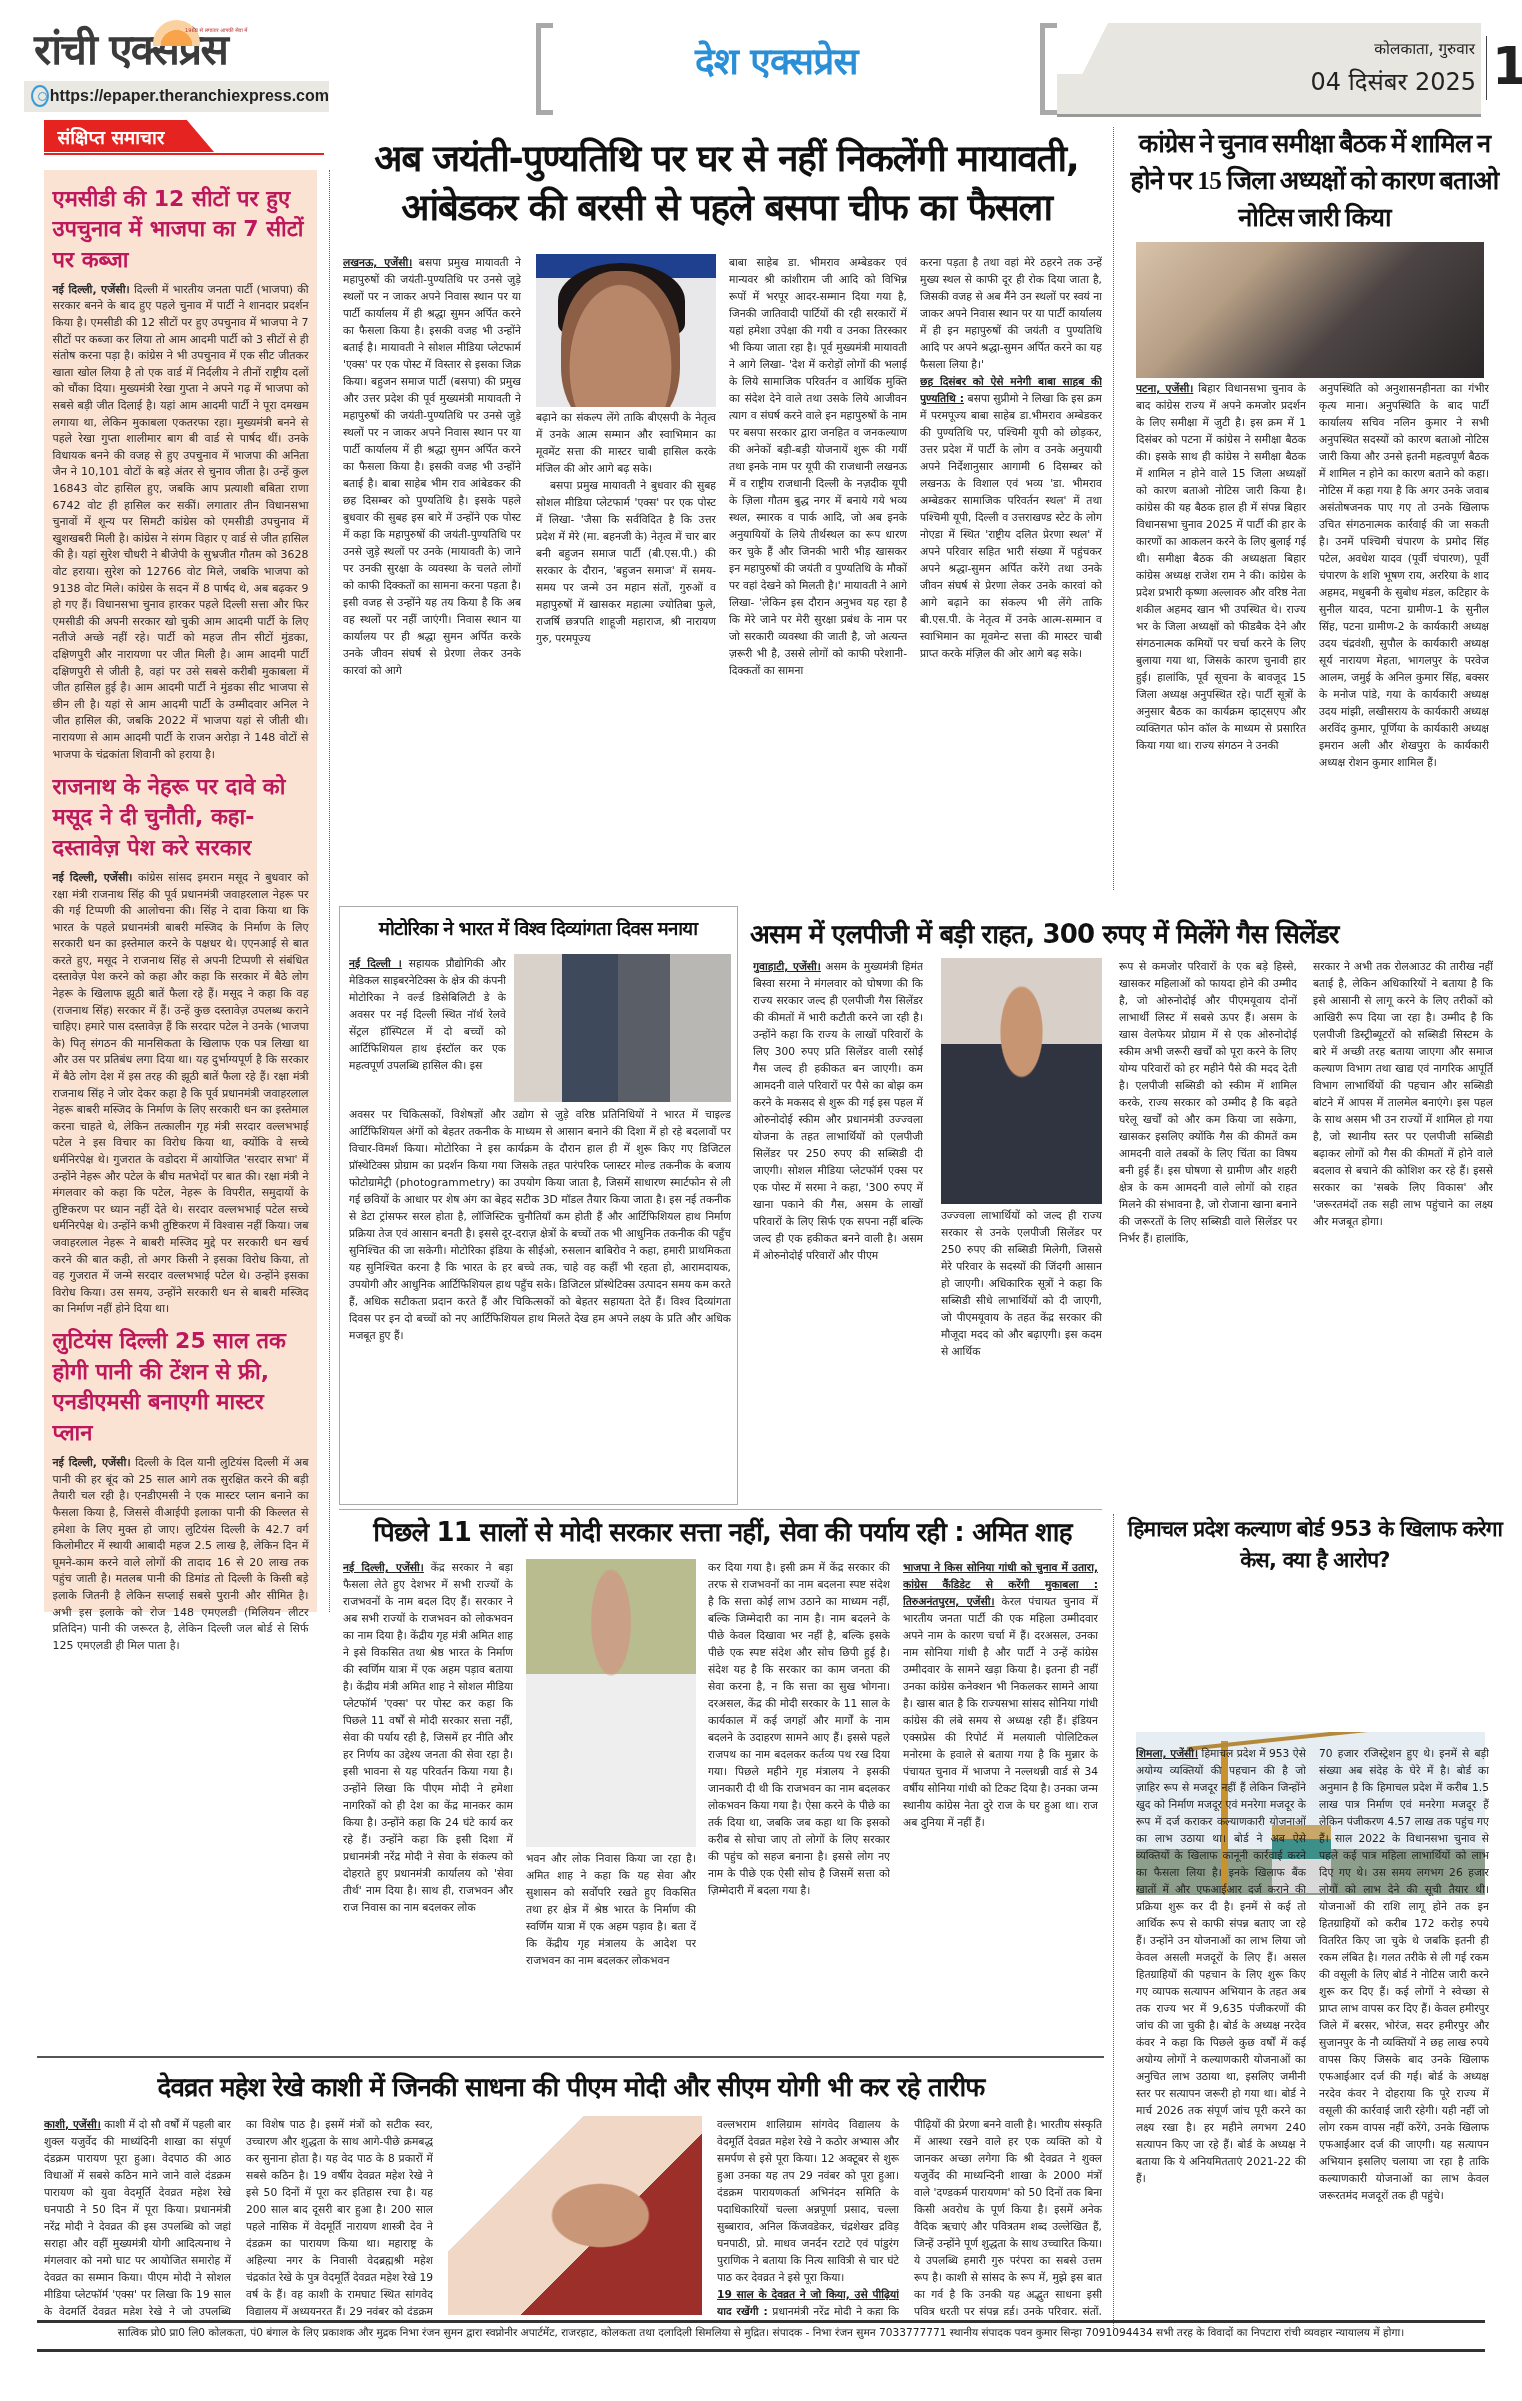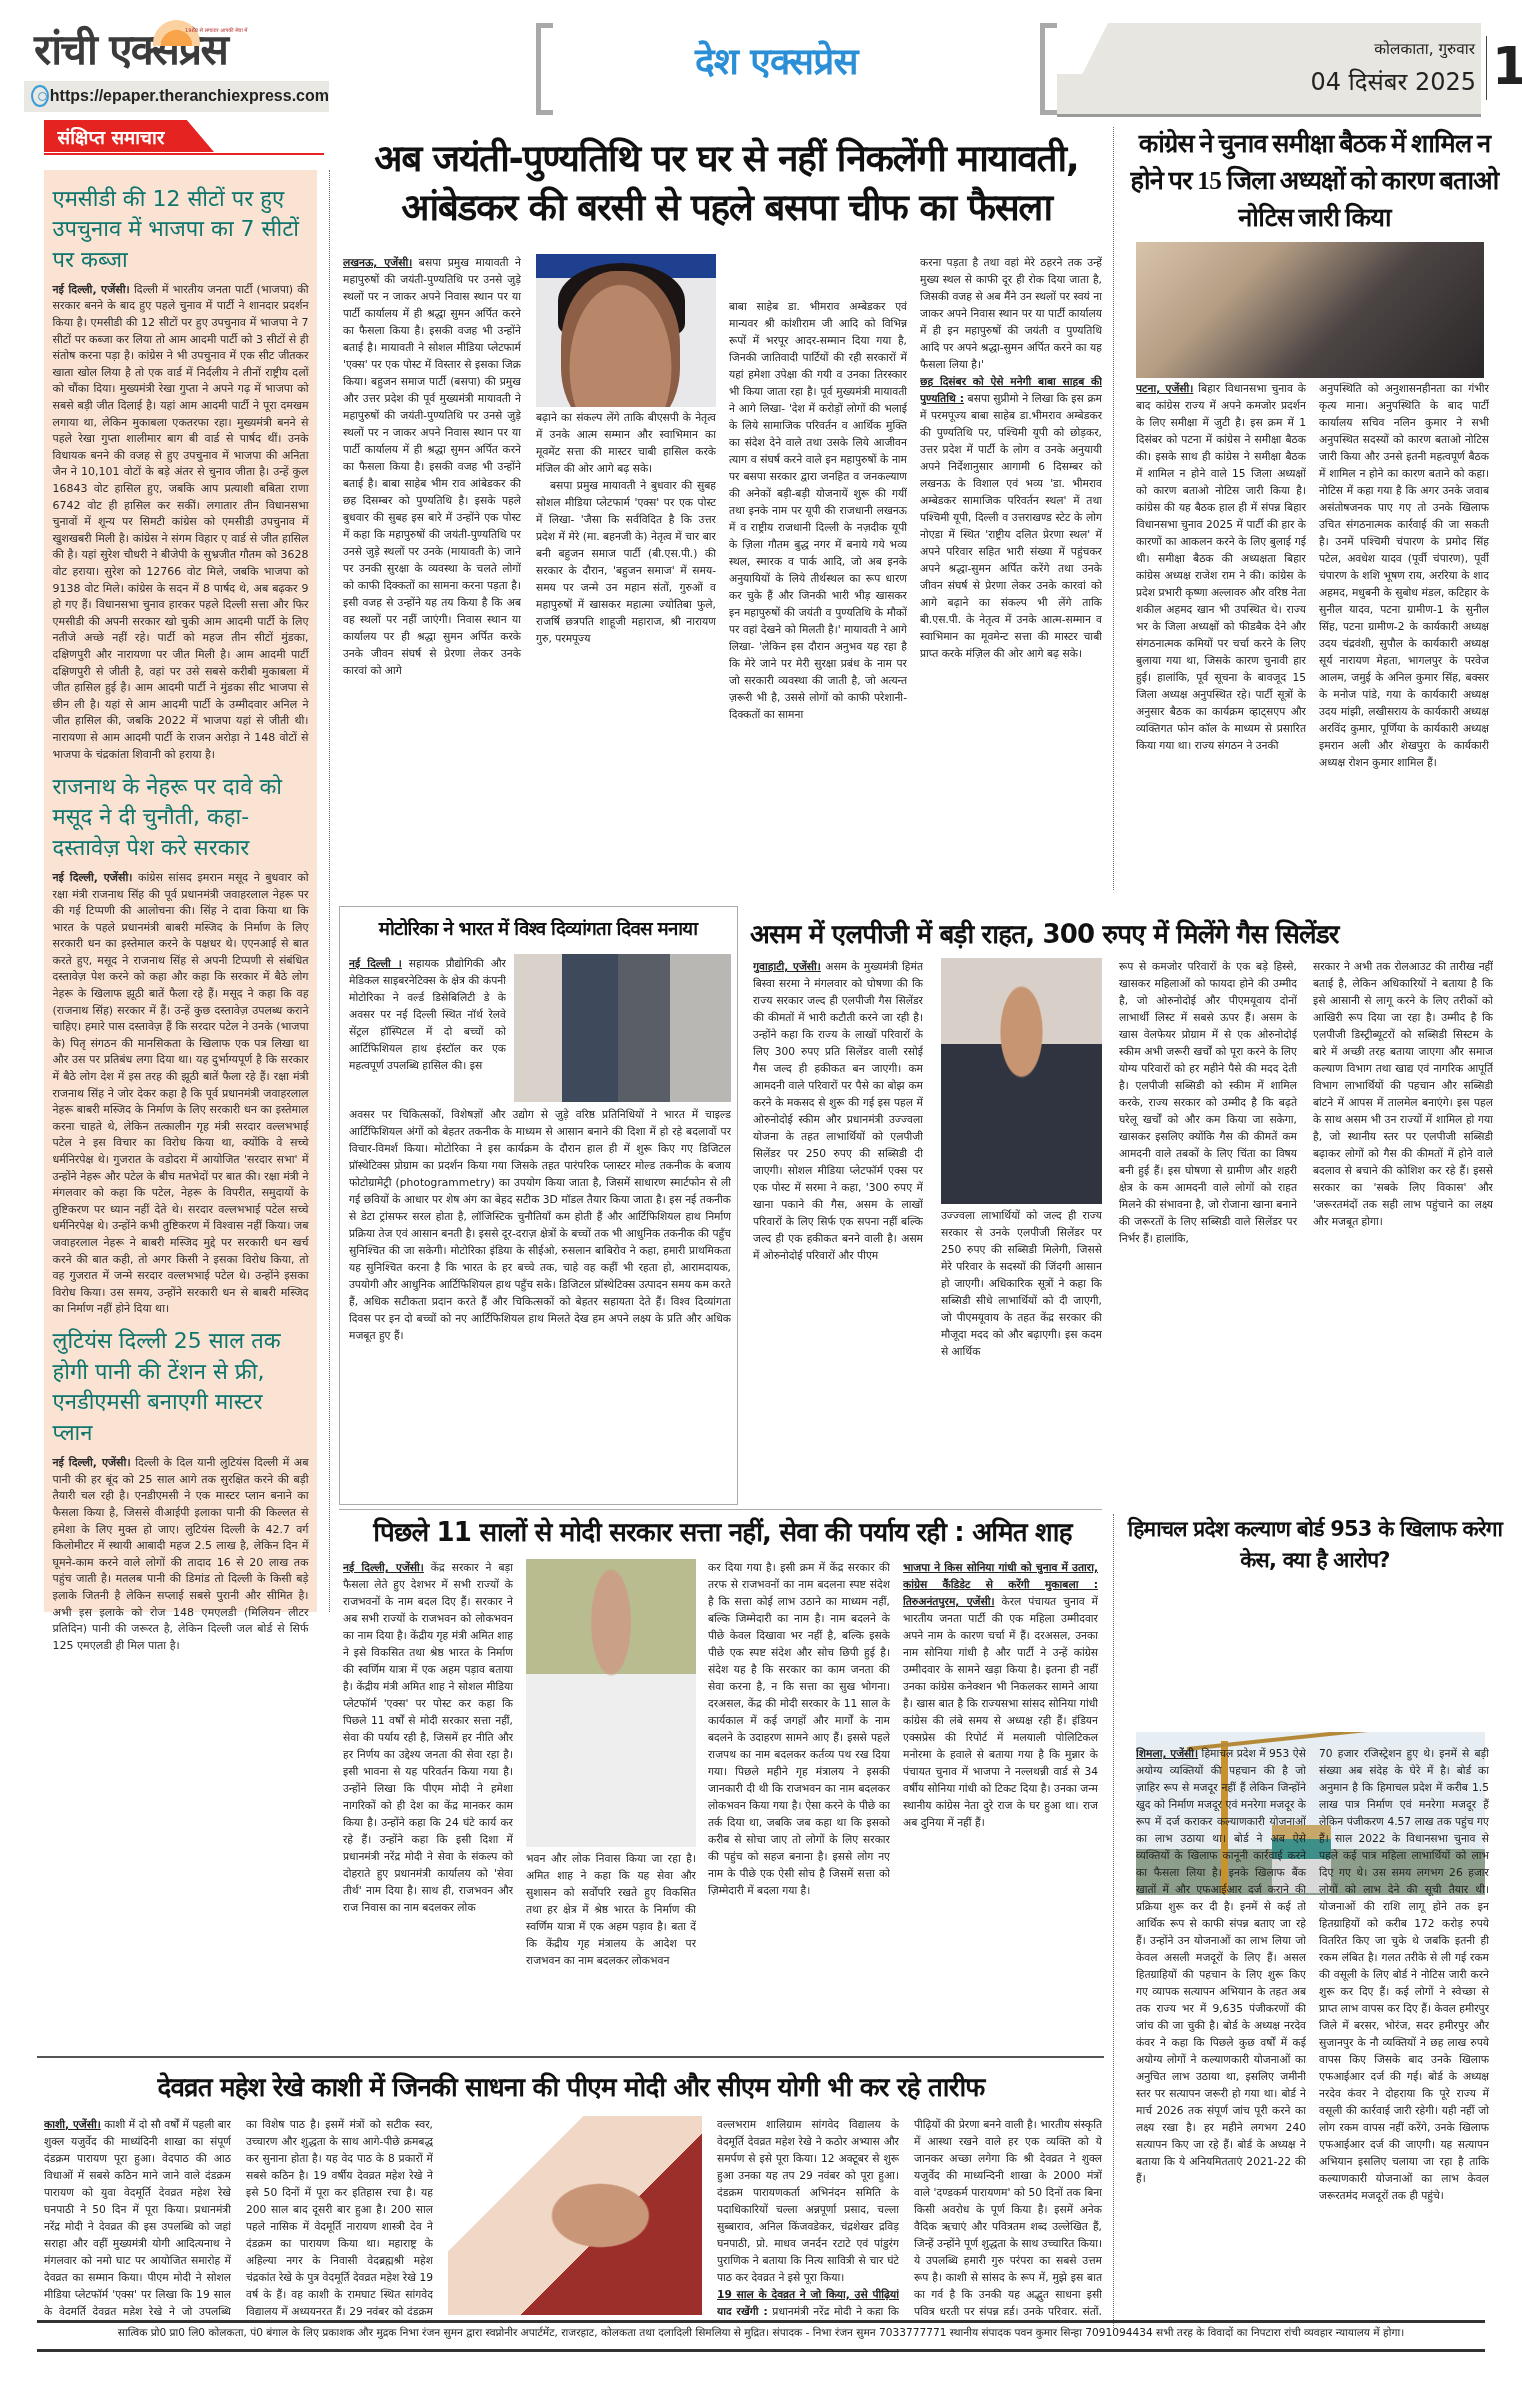--- a/index.html
+++ b/index.html
@@ -26,21 +26,21 @@
   .issue-date { left: 1289px; top: 64px; font-size: 24px; color: #222; width: 187px; text-align: right; }
   .page-divider { left: 1486px; top: 36px; width: 0.8px; height: 64px; background: #444; }
   .page-number { left: 1492px; top: 41px; font-size: 51px; font-weight: bold; color: #222; line-height: 51px; }
 
   
   .brief-tab { left: 44px; top: 120px; width: 170px; height: 32px; background: #e52421; clip-path: polygon(0 0, 84% 0, 100% 100%, 0 100%); display: flex; align-items: center; padding-left: 13.6px; }
   .brief-tab span { color: #fff; font-weight: bold; font-size: 18.7px; }
   .brief-line { left: 44px; top: 153px; width: 280px; height: 1.7px; background: #e52421; }
   .sidebar { left: 44px; top: 170px; width: 273px; height: 1442px; background: #fbe3d4; padding: 8.5px 8.5px; }
   .sidebar-story { margin-bottom: 8.5px; }
-  .side-head { font-size: 22px; line-height: 30.5px; font-weight: normal; color: #0f766e; margin: 5.1px 0 6.8px; }
+  .side-head { font-size: 22px; line-height: 30.5px; font-weight: bold; color: #be185d; margin: 5.1px 0 6.8px; }
   .side-body { font-size: 11px; line-height: 16.6px; text-align: justify; color: #2b2b2b; }
   .side-body b { font-weight: bold; }
   .dotted-v { width: 0; border-left: 1.7px dotted #666; }
 
   
   .lead-head { left: 343px; top: 134px; width: 767px; font-size: 37px; line-height: 49px; font-weight: bold; text-align: center; color: #111; letter-spacing: -1.3px; }
   .col { font-size: 10.7px; line-height: 17px; text-align: justify; color: #222; }
   .col b { font-weight: bold; text-decoration: underline; }
   .photo { background: #9aa0a8; overflow: hidden; }
 
@@ -118,21 +118,21 @@
   <b>लखनऊ, एजेंसी।</b> <span>बसपा प्रमुख मायावती ने महापुरुषों की जयंती-पुण्यतिथि पर उनसे जुड़े स्थलों पर न जाकर अपने निवास स्थान पर या पार्टी कार्यालय में ही श्रद्धा सुमन अर्पित करने का फैसला किया है। इसकी वजह भी उन्होंने बताई है। मायावती ने सोशल मीडिया प्लेटफार्म 'एक्स' पर एक पोस्ट में विस्तार से इसका जिक्र किया। बहुजन समाज पार्टी (बसपा) की प्रमुख और उत्तर प्रदेश की पूर्व मुख्यमंत्री मायावती ने महापुरुषों की जयंती-पुण्यतिथि पर उनसे जुड़े स्थलों पर न जाकर अपने निवास स्थान पर या पार्टी कार्यालय में ही श्रद्धा सुमन अर्पित करने का फैसला किया है। इसकी वजह भी उन्होंने बताई है। बाबा साहेब भीम राव आंबेडकर की छह दिसम्बर को पुण्यतिथि है। इसके पहले बुधवार की सुबह इस बारे में उन्होंने एक पोस्ट में कहा कि महापुरुषों की जयंती-पुण्यतिथि पर उनसे जुड़े स्थलों पर उनके (मायावती के) जाने पर उनकी सुरक्षा के व्यवस्था के चलते लोगों को काफी दिक्कतों का सामना करना पड़ता है। इसी वजह से उन्होंने यह तय किया है कि अब वह स्थलों पर नहीं जाएंगी। निवास स्थान या कार्यालय पर ही श्रद्धा सुमन अर्पित करके उनके जीवन संघर्ष से प्रेरणा लेकर उनके कारवां को आगे</span>
 </div>
 <div class="abs photo ph-mayawati" style="left:536px; top:254px; width:180px; height:153px;">
   <div class="hair"></div>
   <div class="face"></div>
 </div>
 <div class="abs col" style="left:536px; top:409px; width:180px; height:492px; overflow:hidden;">
   <span>बढ़ाने का संकल्प लेंगे ताकि बीएसपी के नेतृत्व में उनके आत्म सम्मान और स्वाभिमान का मूवमेंट सत्ता की मास्टर चाबी हासिल करके मंजिल की ओर आगे बढ़ सके।</span><br>
   &nbsp;&nbsp;&nbsp;<span>बसपा प्रमुख मायावती ने बुधवार की सुबह सोशल मीडिया प्लेटफार्म 'एक्स' पर एक पोस्ट में लिखा- 'जैसा कि सर्वविदित है कि उत्तर प्रदेश में मेरे (मा. बहनजी के) नेतृत्व में चार बार बनी बहुजन समाज पार्टी (बी.एस.पी.) की सरकार के दौरान, 'बहुजन समाज' में समय-समय पर जन्मे उन महान संतों, गुरुओं व महापुरुषों में खासकर महात्मा ज्योतिबा फुले, राजर्षि छत्रपति शाहूजी महाराज, श्री नारायण गुरु, परमपूज्य</span>
 </div>
-<div class="abs col" style="left:729px; top:254px; width:178px; height:644px; overflow:hidden;margin-top:44px;">
+<div class="abs col" style="left:729px; top:254px; width:178px; height:644px; overflow:hidden;">
   <span>बाबा साहेब डा. भीमराव अम्बेडकर एवं मान्यवर श्री कांशीराम जी आदि को विभिन्न रूपों में भरपूर आदर-सम्मान दिया गया है, जिनकी जातिवादी पार्टियों की रही सरकारों में यहां हमेशा उपेक्षा की गयी व उनका तिरस्कार भी किया जाता रहा है। पूर्व मुख्यमंत्री मायावती ने आगे लिखा- 'देश में करोड़ों लोगों की भलाई के लिये सामाजिक परिवर्तन व आर्थिक मुक्ति का संदेश देने वाले तथा उसके लिये आजीवन त्याग व संघर्ष करने वाले इन महापुरुषों के नाम पर बसपा सरकार द्वारा जनहित व जनकल्याण की अनेकों बड़ी-बड़ी योजनायें शुरू की गयीं तथा इनके नाम पर यूपी की राजधानी लखनऊ में व राष्ट्रीय राजधानी दिल्ली के नज़दीक यूपी के ज़िला गौतम बुद्ध नगर में बनाये गये भव्य स्थल, स्मारक व पार्क आदि, जो अब इनके अनुयायियों के लिये तीर्थस्थल का रूप धारण कर चुके हैं और जिनकी भारी भीड़ खासकर इन महापुरुषों की जयंती व पुण्यतिथि के मौकों पर वहां देखने को मिलती है।' मायावती ने आगे लिखा- 'लेकिन इस दौरान अनुभव यह रहा है कि मेरे जाने पर मेरी सुरक्षा प्रबंध के नाम पर जो सरकारी व्यवस्था की जाती है, जो अत्यन्त ज़रूरी भी है, उससे लोगों को काफी परेशानी-दिक्कतों का सामना</span>
 </div>
 <div class="abs col" style="left:920px; top:254px; width:182px; height:644px; overflow:hidden;">
   <span>करना पड़ता है तथा वहां मेरे ठहरने तक उन्हें मुख्य स्थल से काफी दूर ही रोक दिया जाता है, जिसकी वजह से अब मैंने उन स्थलों पर स्वयं ना जाकर अपने निवास स्थान पर या पार्टी कार्यालय में ही इन महापुरुषों की जयंती व पुण्यतिथि आदि पर अपने श्रद्धा-सुमन अर्पित करने का यह फैसला लिया है।'</span><br>
   <b>छह दिसंबर को ऐसे मनेगी बाबा साहब की पुण्यतिथि :</b> <span>बसपा सुप्रीमो ने लिखा कि इस क्रम में परमपूज्य बाबा साहेब डा.भीमराव अम्बेडकर की पुण्यतिथि पर, पश्चिमी यूपी को छोड़कर, उत्तर प्रदेश में पार्टी के लोग व उनके अनुयायी अपने निर्देशानुसार आगामी 6 दिसम्बर को लखनऊ के विशाल एवं भव्य 'डा. भीमराव अम्बेडकर सामाजिक परिवर्तन स्थल' में तथा पश्चिमी यूपी, दिल्ली व उत्तराखण्ड स्टेट के लोग नोएडा में स्थित 'राष्ट्रीय दलित प्रेरणा स्थल' में अपने परिवार सहित भारी संख्या में पहुंचकर अपने श्रद्धा-सुमन अर्पित करेंगे तथा उनके जीवन संघर्ष से प्रेरणा लेकर उनके कारवां को आगे बढ़ाने का संकल्प भी लेंगे ताकि बी.एस.पी. के नेतृत्व में उनके आत्म-सम्मान व स्वाभिमान का मूवमेन्ट सत्ता की मास्टर चाबी प्राप्त करके मंज़िल की ओर आगे बढ़ सके।</span>
 </div>
 
 <div class="abs dotted-v" style="left:1113px; top:127px; height:763px;"></div>
 <div class="abs story-head-md" style="left:1128px; top:125px; width:373px; font-size:25.4px; line-height:37px; text-align:center;font-family:Liberation Serif, serif;">कांग्रेस ने चुनाव समीक्षा बैठक में शामिल न होने पर 15 जिला अध्यक्षों को कारण बताओ नोटिस जारी किया</div>
 <div class="abs photo ph-meeting" style="left:1136px; top:242px; width:348px; height:136px;"></div>

